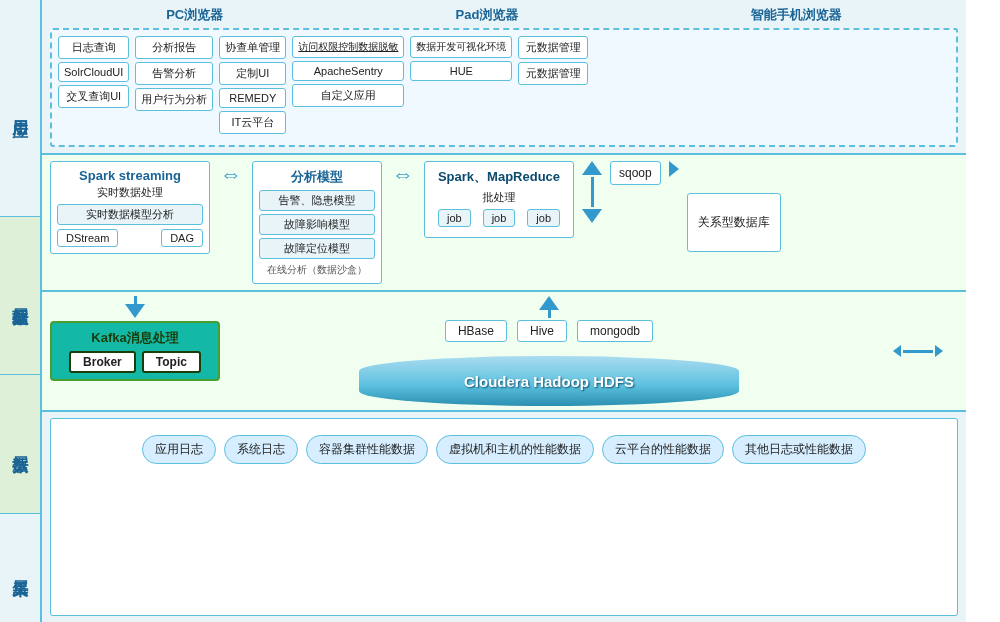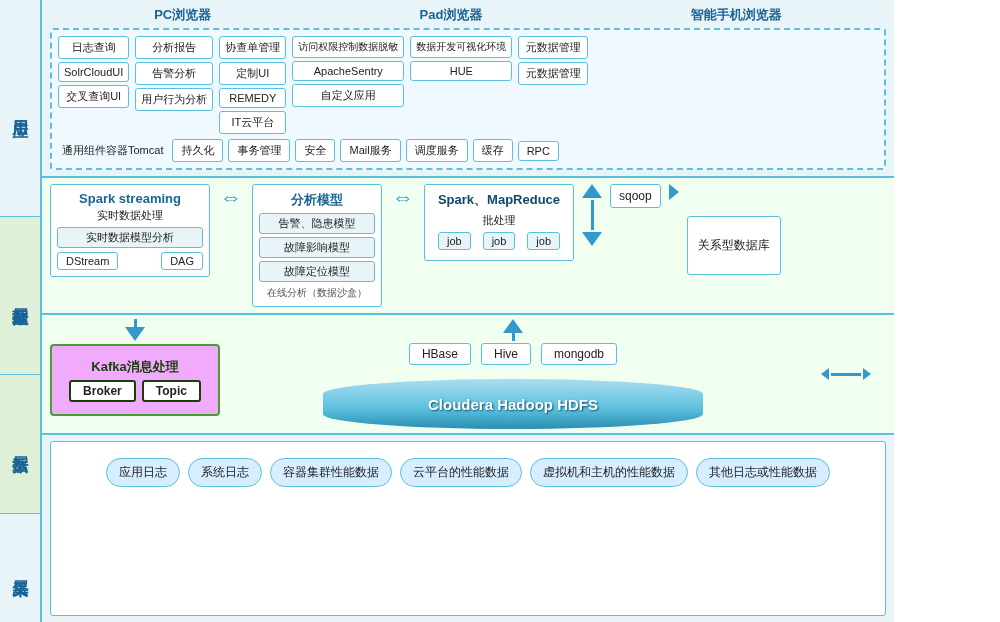--- a/index.html
+++ b/index.html
@@ -7,21 +7,21 @@
       font-family: "Microsoft YaHei", "SimHei", Arial, sans-serif;
       background: #fff;
       width: 1000px;
       height: 622px;
       overflow: hidden;
       font-size: 12px;
       color: #222;
     }
     .main-container {
       display: flex;
-      width: 894px;
+      width: 966px;
       height: 622px;
     }
     
     .left-labels {
       display: flex;
       flex-direction: column;
       width: 42px;
       height: 622px;
     }
     .left-label {
@@ -257,24 +257,24 @@
     }
 
     
     .section-data {
       background: #f0fff0;
       border-bottom: 2px solid #5bc0de;
       padding: 4px 8px;
       flex: 0 0 auto;
     }
     .kafka-box {
-      background: #f0abfc;
+      background: #14b8a6;
       border: 2px solid #4a9e2f;
       border-radius: 4px;
-      padding: 12px 8px;
+      padding: 6px 8px;
       min-width: 170px;
       flex: 0 0 auto;
     }
     .kafka-title {
       font-size: 13px;
       font-weight: bold;
       color: #1a3d0a;
       text-align: center;
       margin-bottom: 4px;
     }
@@ -407,46 +407,36 @@
 
 
           <div class="app-group">
             <div class="app-box">协查单管理</div>
             <div class="app-box">定制UI</div>
             <div class="app-box">REMEDY</div>
             <div class="app-box">IT云平台</div>
           </div>
 
           <div class="app-group" style="min-width:90px;">
-            <div class="app-box" style="font-size:10px;">访问权限控制数据脱敏</div>
+            <div class="app-box" style="font-size:10px;text-decoration:underline;">访问权限控制数据脱敏</div>
             <div class="app-box">ApacheSentry</div>
             <div class="app-box">自定义应用</div>
           </div>
 
           <div class="app-group" style="min-width:90px;">
             <div class="app-box" style="font-size:10px;">数据开发可视化环境</div>
             <div class="app-box">HUE</div>
           </div>
 
           <div class="app-group" style="min-width:70px;">
             <div class="app-box">元数据管理</div>
             <div class="app-box">元数据管理</div>
           </div>
         </div>
 
-        <div class="app-bottom-row">
-          <span class="common-label">通用组件容器Tomcat</span>
-          <div class="common-box">持久化</div>
-          <div class="common-box">事务管理</div>
-          <div class="common-box">安全</div>
-          <div class="common-box">Mail服务</div>
-          <div class="common-box">调度服务</div>
-          <div class="common-box">缓存</div>
-          <div class="common-box">RPC</div>
-        </div>
       </div>
     </div>
 
     <div class="section-processing">
       <div class="processing-content">
 
         <div class="spark-box">
           <div class="spark-title">Spark streaming</div>
           <div class="spark-subtitle">实时数据处理</div>
           <div class="spark-inner-box">实时数据模型分析</div>
@@ -549,21 +539,21 @@
         </div>
       </div>
     </div>
 
     <div class="section-caiji">
       <div class="caiji-inner">
         <div class="caiji-items">
           <div class="caiji-box">应用日志</div>
           <div class="caiji-box">系统日志</div>
           <div class="caiji-box">容器集群性能数据</div>
+          <div class="caiji-box">虚拟机和主机的性能数据</div>
           <div class="caiji-box">云平台的性能数据</div>
-          <div class="caiji-box">虚拟机和主机的性能数据</div>
           <div class="caiji-box">其他日志或性能数据</div>
         </div>
       </div>
     </div>
 
   </div>
 </div>
 
 </body></html>

